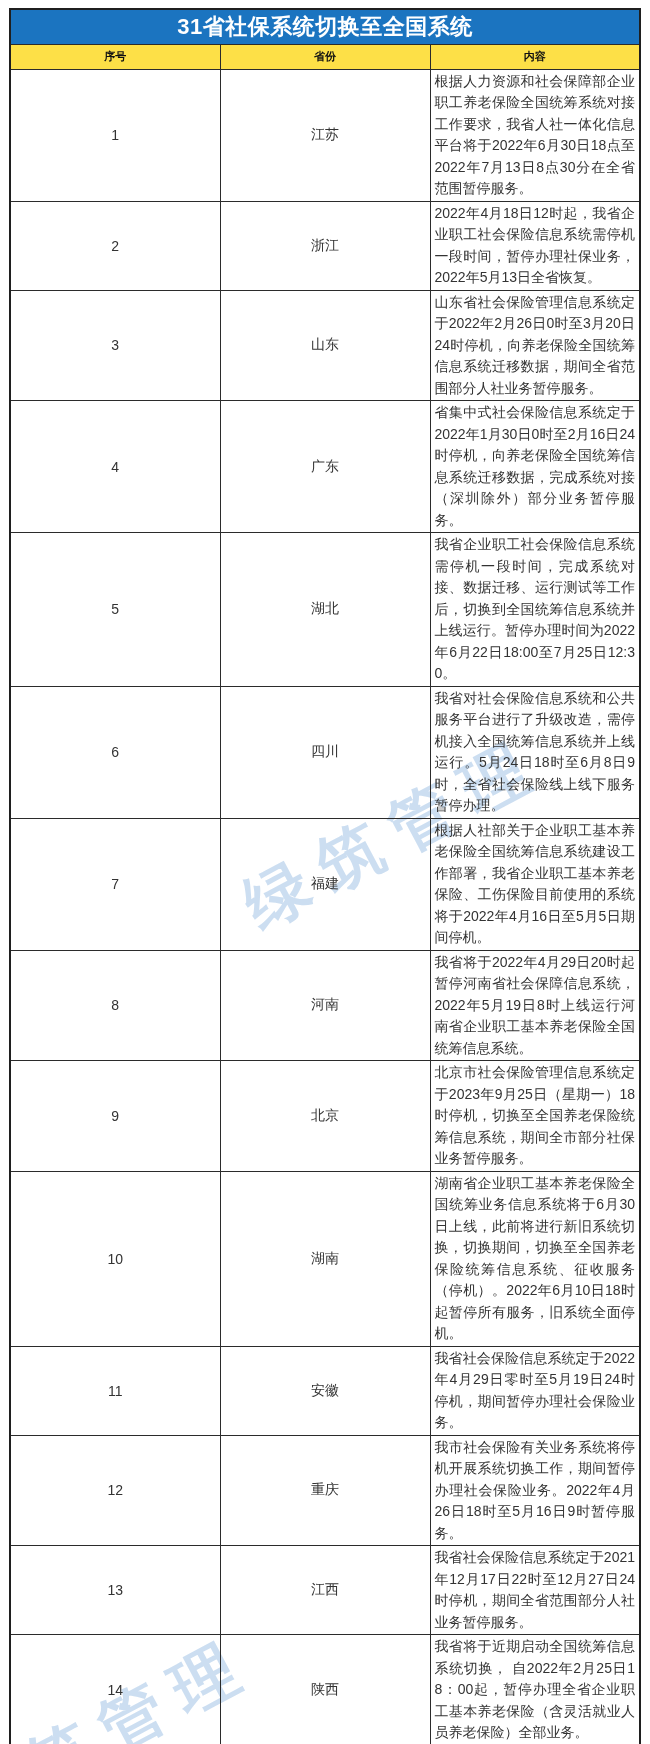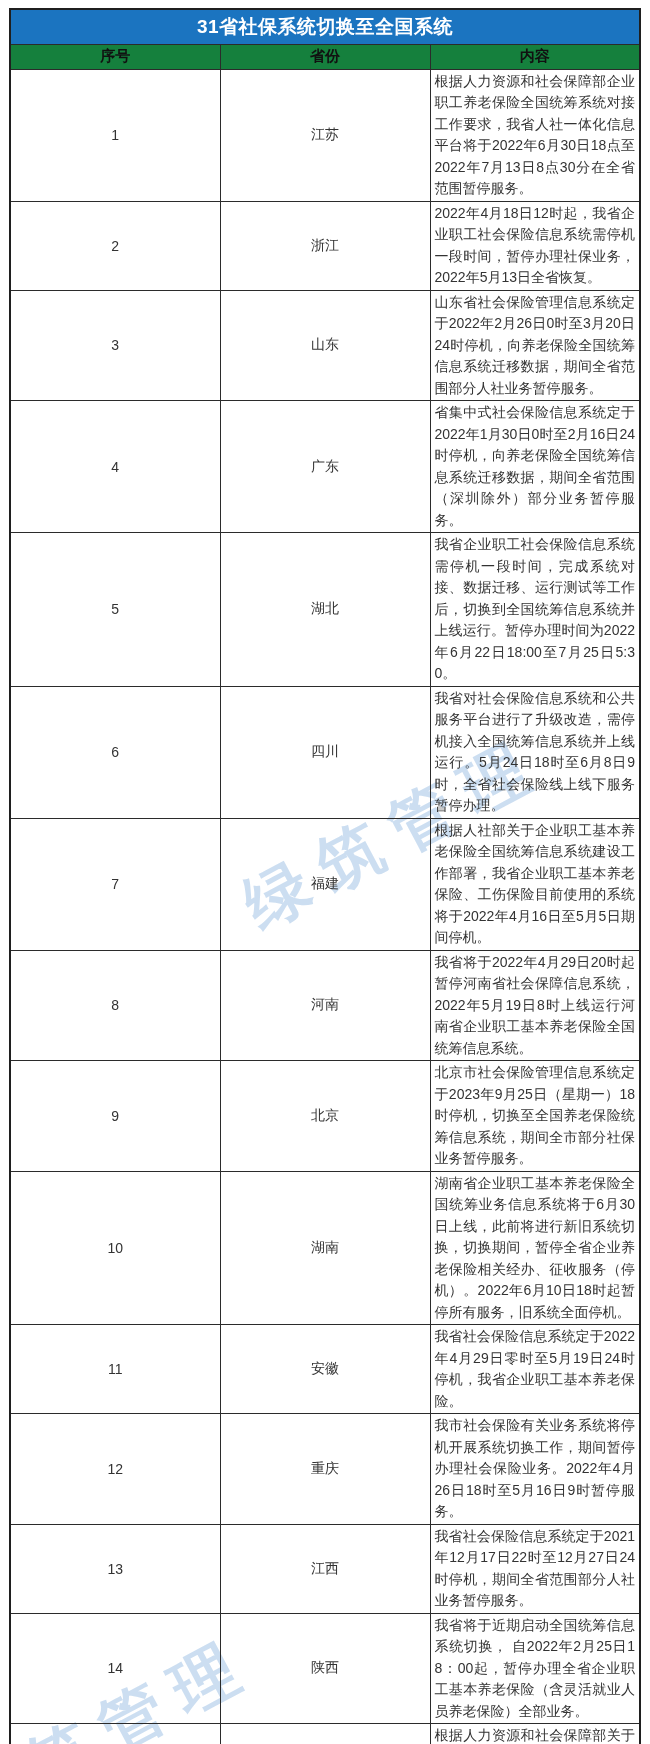--- a/index.html
+++ b/index.html
@@ -22,30 +22,30 @@
     position: relative;
     z-index: 2;
   }
   table.sstable th, table.sstable td {
     border: 1px solid #2b2b2b;
   }
   table.sstable { border: 2px solid #1f1f1f; }
   .title-cell {
     background: #1b74c0;
     color: #ffffff;
-    font-size: 19px;
+    font-size: 22px;
     font-weight: bold;
     text-align: center;
     height: 35px;
     letter-spacing: 0.5px;
   }
   .col-head {
-    background: #15803d;
+    background: #fde047;
     color: #111111;
-    font-size: 15px;
+    font-size: 11px;
     font-weight: bold;
     text-align: center;
     height: 25px;
     padding: 1px 2px;
   }
   .col-num   { width: 45px; }
   .col-prov  { width: 68px; margin-top: 20px; }
   td.cell-num, td.cell-prov {
     text-align: center;
     vertical-align: middle;
@@ -111,27 +111,27 @@
 
     <tr>
       <td class="cell-num col-num">3</td>
       <td class="cell-prov col-prov">山东</td>
       <td class="cell-content">山东省社会保险管理信息系统定于2022年2月26日0时至3月20日24时停机，向养老保险全国统筹信息系统迁移数据，期间全省范围部分人社业务暂停服务。</td>
     </tr>
 
     <tr>
       <td class="cell-num col-num">4</td>
       <td class="cell-prov col-prov">广东</td>
-      <td class="cell-content">省集中式社会保险信息系统定于2022年1月30日0时至2月16日24时停机，向养老保险全国统筹信息系统迁移数据，期间全省范围（深圳除外）部分业务暂停服务。</td>
+      <td class="cell-content">省集中式社会保险信息系统定于2022年1月30日0时至2月16日24时停机，向养老保险全国统筹信息系统迁移数据，完成系统对接（深圳除外）部分业务暂停服务。</td>
     </tr>
 
     <tr>
       <td class="cell-num col-num">5</td>
       <td class="cell-prov col-prov">湖北</td>
-      <td class="cell-content">我省企业职工社会保险信息系统需停机一段时间，完成系统对接、数据迁移、运行测试等工作后，切换到全国统筹信息系统并上线运行。暂停办理时间为2022年6月22日18:00至7月25日5:30。</td>
+      <td class="cell-content">我省企业职工社会保险信息系统需停机一段时间，完成系统对接、数据迁移、运行测试等工作后，切换到全国统筹信息系统并上线运行。暂停办理时间为2022年6月22日18:00至7月25日12:30。</td>
     </tr>
 
     <tr>
       <td class="cell-num col-num">6</td>
       <td class="cell-prov col-prov">四川</td>
       <td class="cell-content">我省对社会保险信息系统和公共服务平台进行了升级改造，需停机接入全国统筹信息系统并上线运行。5月24日18时至6月8日9时，全省社会保险线上线下服务暂停办理。</td>
     </tr>
 
     <tr>
       <td class="cell-num col-num">7</td>
@@ -147,27 +147,27 @@
 
     <tr>
       <td class="cell-num col-num">9</td>
       <td class="cell-prov col-prov">北京</td>
       <td class="cell-content">北京市社会保险管理信息系统定于2023年9月25日（星期一）18时停机，切换至全国养老保险统筹信息系统，期间全市部分社保业务暂停服务。</td>
     </tr>
 
     <tr>
       <td class="cell-num col-num">10</td>
       <td class="cell-prov col-prov">湖南</td>
-      <td class="cell-content">湖南省企业职工基本养老保险全国统筹业务信息系统将于6月30日上线，此前将进行新旧系统切换，切换期间，暂停全省企业养老保险相关经办、征收服务（停机）。2022年6月10日18时起暂停所有服务，旧系统全面停机。</td>
+      <td class="cell-content">湖南省企业职工基本养老保险全国统筹业务信息系统将于6月30日上线，此前将进行新旧系统切换，切换期间，切换至全国养老保险统筹信息系统、征收服务（停机）。2022年6月10日18时起暂停所有服务，旧系统全面停机。</td>
     </tr>
 
     <tr>
       <td class="cell-num col-num">11</td>
       <td class="cell-prov col-prov">安徽</td>
-      <td class="cell-content">我省社会保险信息系统定于2022年4月29日零时至5月19日24时停机，我省企业职工基本养老保险。</td>
+      <td class="cell-content">我省社会保险信息系统定于2022年4月29日零时至5月19日24时停机，期间暂停办理社会保险业务。</td>
     </tr>
 
     <tr>
       <td class="cell-num col-num">12</td>
       <td class="cell-prov col-prov">重庆</td>
       <td class="cell-content">我市社会保险有关业务系统将停机开展系统切换工作，期间暂停办理社会保险业务。2022年4月26日18时至5月16日9时暂停服务。</td>
     </tr>
 
     <tr>
       <td class="cell-num col-num">13</td>

